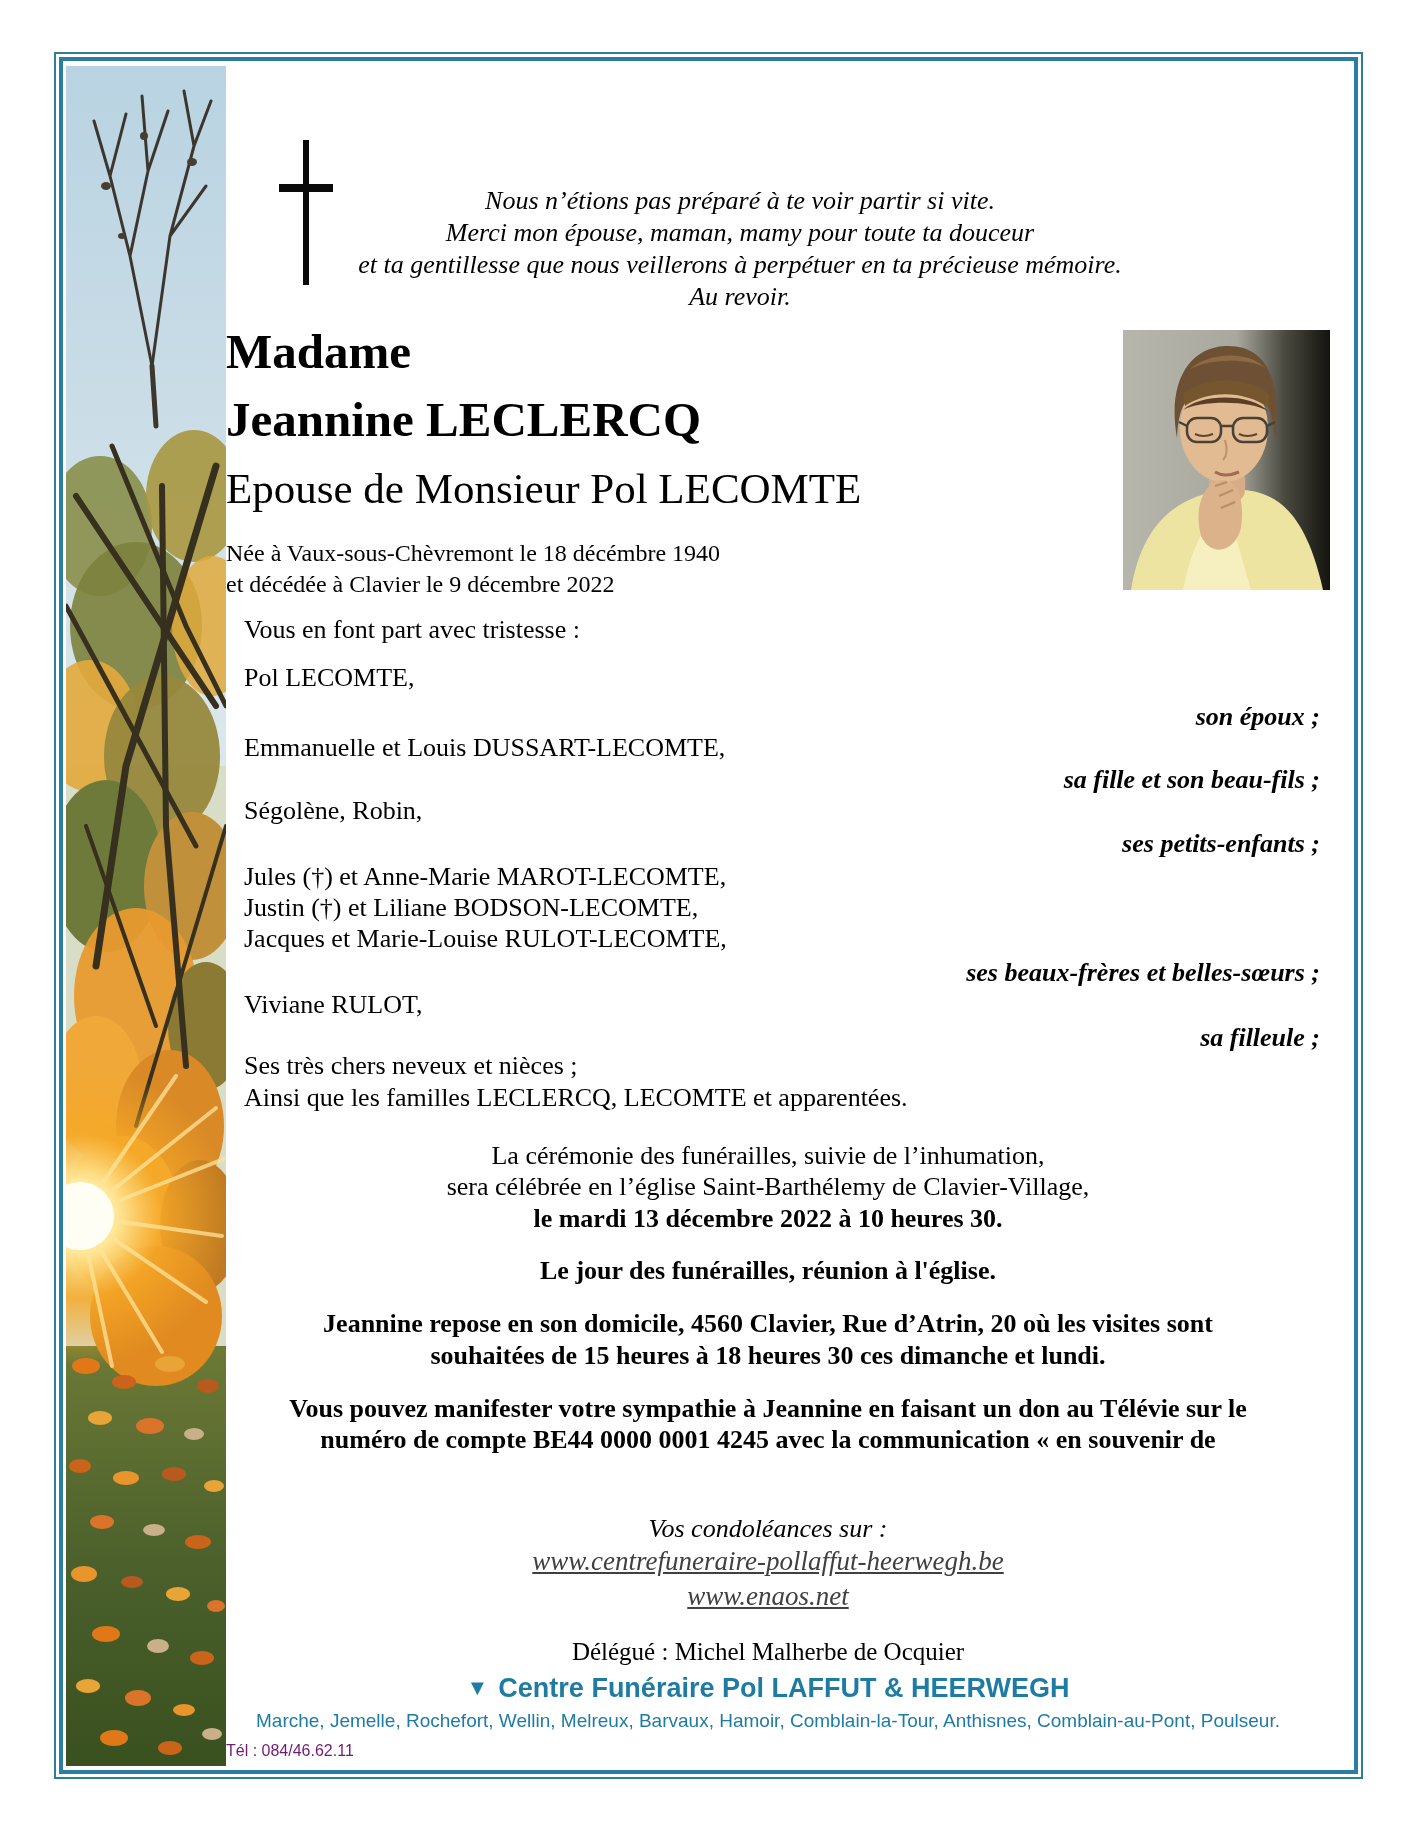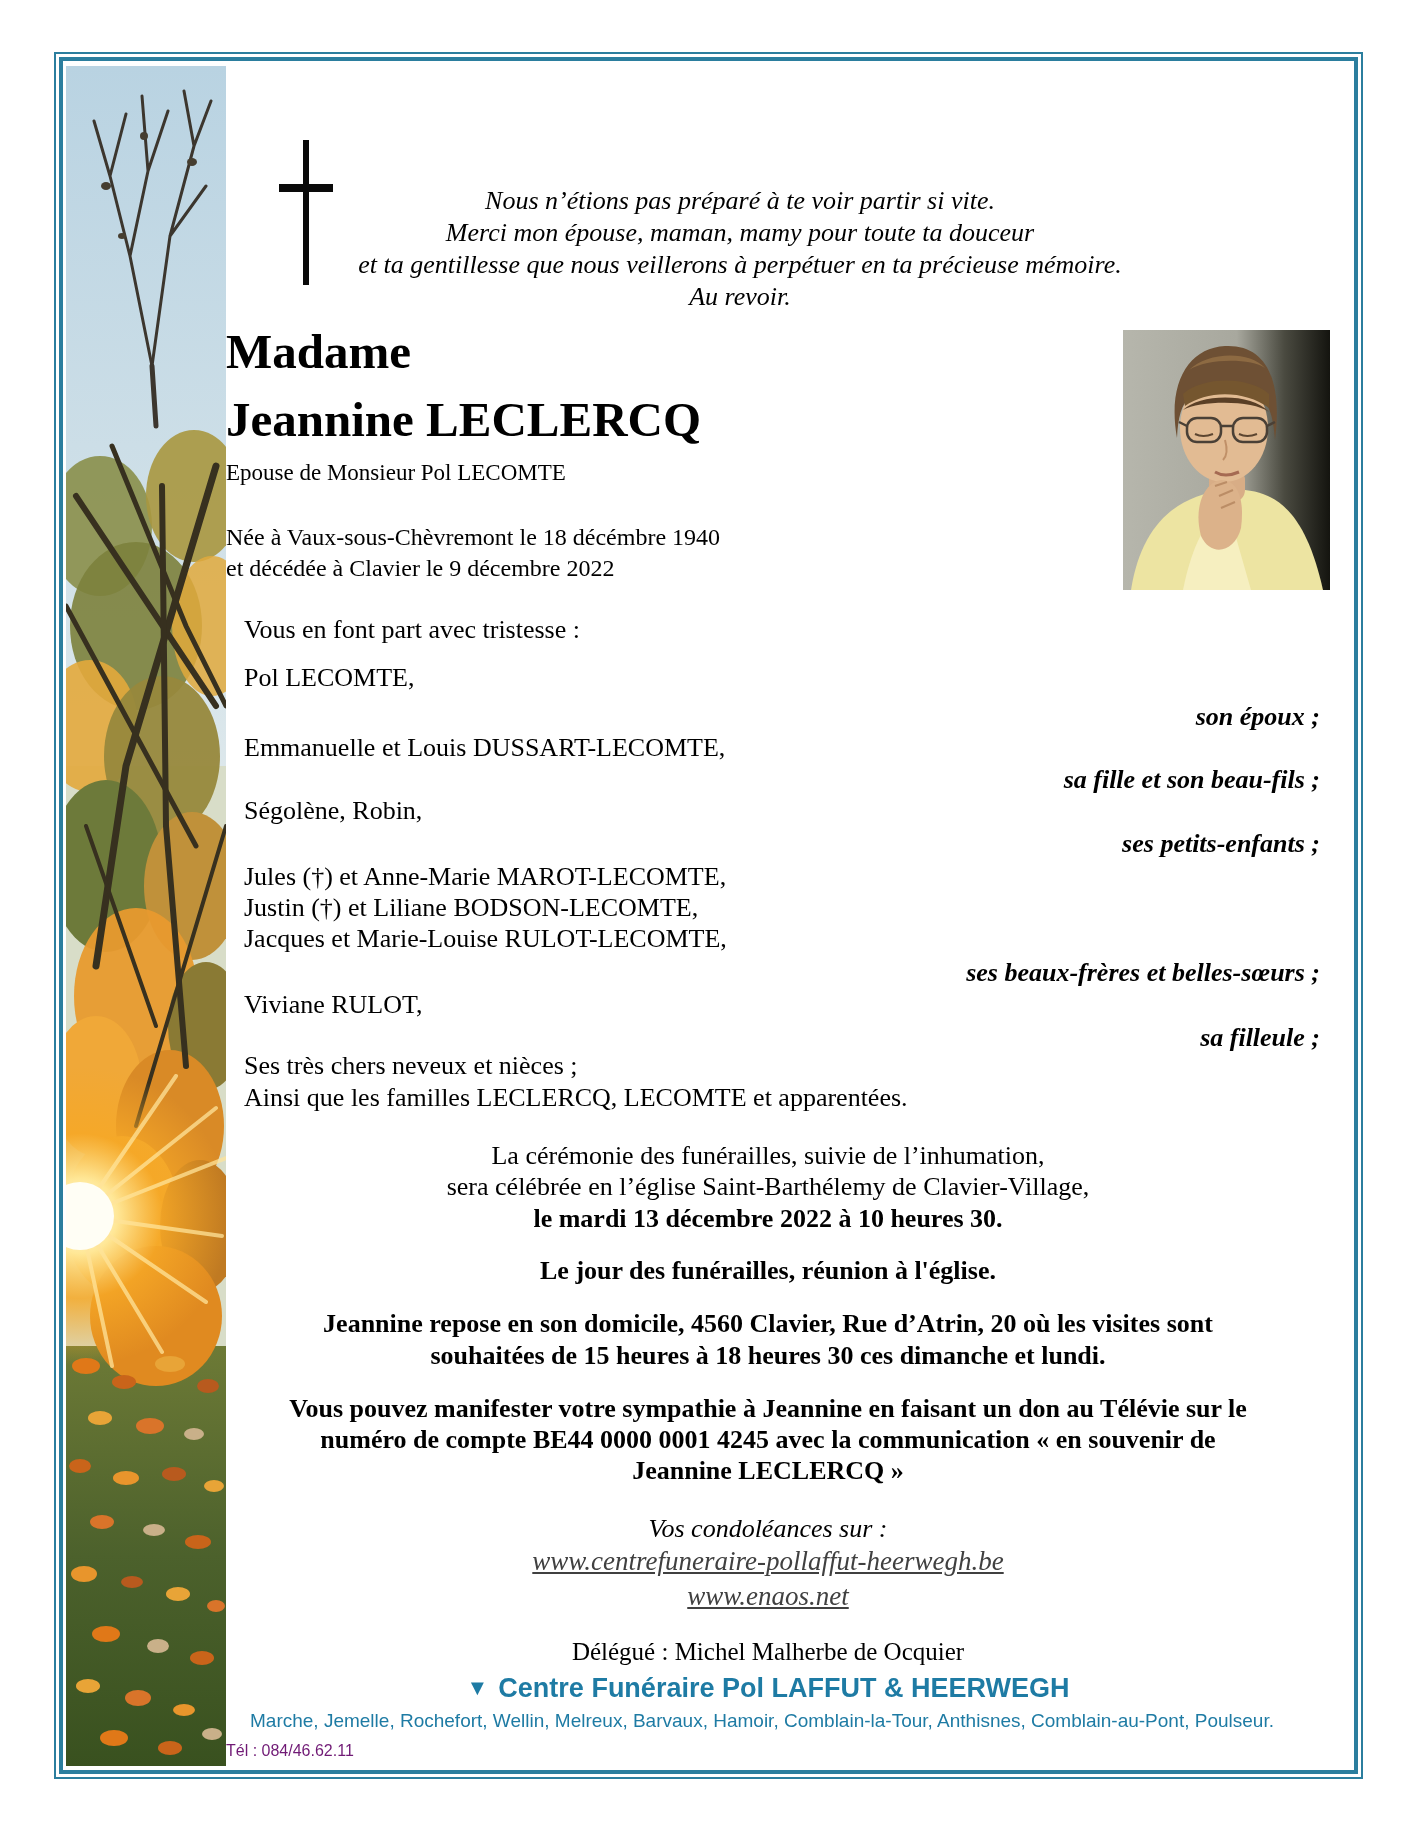--- a/index.html
+++ b/index.html
@@ -13,21 +13,21 @@
   #strip{position:absolute;left:66px;top:66px;width:160px;height:1700px;}
   
   #cross{position:absolute;left:279px;top:140px;width:54px;height:145px;}
   
   #quote{position:absolute;left:240px;top:152px;width:1000px;text-align:center;
          font-style:italic;font-size:26px;line-height:32px;margin-top:33px;}
   
   #titleblock{position:absolute;left:226px;top:286px;width:676px;text-align:left;}
   .t-madame{font-size:49px;font-weight:bold;line-height:56px;margin-top:38px;}
   .t-name{font-size:49px;font-weight:bold;line-height:56px;margin-top:12px;}
-  .t-spouse{font-size:23px;line-height:42px;margin-top:4px;}
+  .t-spouse{font-size:43px;line-height:42px;margin-top:20px;}
   .t-birth{font-size:24px;line-height:31px;margin-top:28px;}
   .t-death{font-size:24px;line-height:31px;}
   
   #portrait{position:absolute;left:1123px;top:330px;width:207px;height:260px;}
   
   .bodyline{position:absolute;left:244px;font-size:26px;line-height:30px;white-space:nowrap;}
   .roleline{position:absolute;right:96px;font-size:26px;line-height:30px;
             font-weight:bold;font-style:italic;white-space:nowrap;text-align:right;}
   
   .cline{position:absolute;left:226px;width:1084px;text-align:center;font-size:26px;
@@ -35,22 +35,22 @@
   .cbold{font-weight:bold;}
   .cital{font-style:italic;}
   .link{color:#404040;text-decoration:underline;font-style:italic;font-size:27px;}
   
   .f-delegate{position:absolute;left:226px;width:1084px;text-align:center;
               font-size:25px;line-height:30px;}
   .f-company{position:absolute;left:226px;width:1084px;text-align:center;
              font-family:"Liberation Sans",sans-serif;font-weight:bold;
              font-size:27px;line-height:40px;color:#1e7ba4;}
   .f-company .tri{font-size:22px;vertical-align:2px;margin-right:10px;}
-  .f-locations{position:absolute;left:226px;width:1084px;
-               font-family:"Liberation Sans",sans-serif;font-size:19px;color:#1e7ba4;margin-left:24px;}
+  .f-locations{position:absolute;left:226px;width:1084px;text-align:center;
+               font-family:"Liberation Sans",sans-serif;font-size:19px;color:#1e7ba4;}
   .f-phone{position:absolute;left:226px;width:1084px;text-align:left;
            font-family:"Liberation Sans",sans-serif;font-size:16px;color:#701a75;}
 </style>
 </head>
 <body>
 
 <div id="page">
 
   <div id="frame-outer">
     <div id="frame-inner"></div>
@@ -260,21 +260,20 @@
   <div class="cline" style="top:1171px">sera célébrée en l’église Saint-Barthélemy de Clavier-Village,</div>
   <div class="cline cbold" style="top:1203px">le mardi 13 décembre 2022 à 10 heures 30.</div>
 
   <div class="cline cbold" style="top:1255px">Le jour des funérailles, réunion à l'église.</div>
 
   <div class="cline cbold" style="top:1308px">Jeannine repose en son domicile, 4560 Clavier, Rue d’Atrin, 20 où les visites sont</div>
   <div class="cline cbold" style="top:1340px">souhaitées de 15 heures à 18 heures 30 ces dimanche et lundi.</div>
 
   <div class="cline cbold" style="top:1393px">Vous pouvez manifester votre sympathie à Jeannine en faisant un don au Télévie sur le</div>
   <div class="cline cbold" style="top:1424px">numéro de compte BE44 0000 0001 4245 avec la communication « en souvenir de</div>
-  <div class="cline cbold" style="top:1455px">Jeannine LECLERCQ »</div>
 
   <div class="cline cital" style="top:1513px">Vos condoléances sur :</div>
   <div class="cline" style="top:1546px">
     <a class="link" href="#">www.centrefuneraire-pollaffut-heerwegh.be</a>
   </div>
   <div class="cline" style="top:1581px">
     <a class="link" href="#">www.enaos.net</a>
   </div>
 
   <div class="f-delegate" style="top:1637px">Délégué : Michel Malherbe de Ocquier</div>

